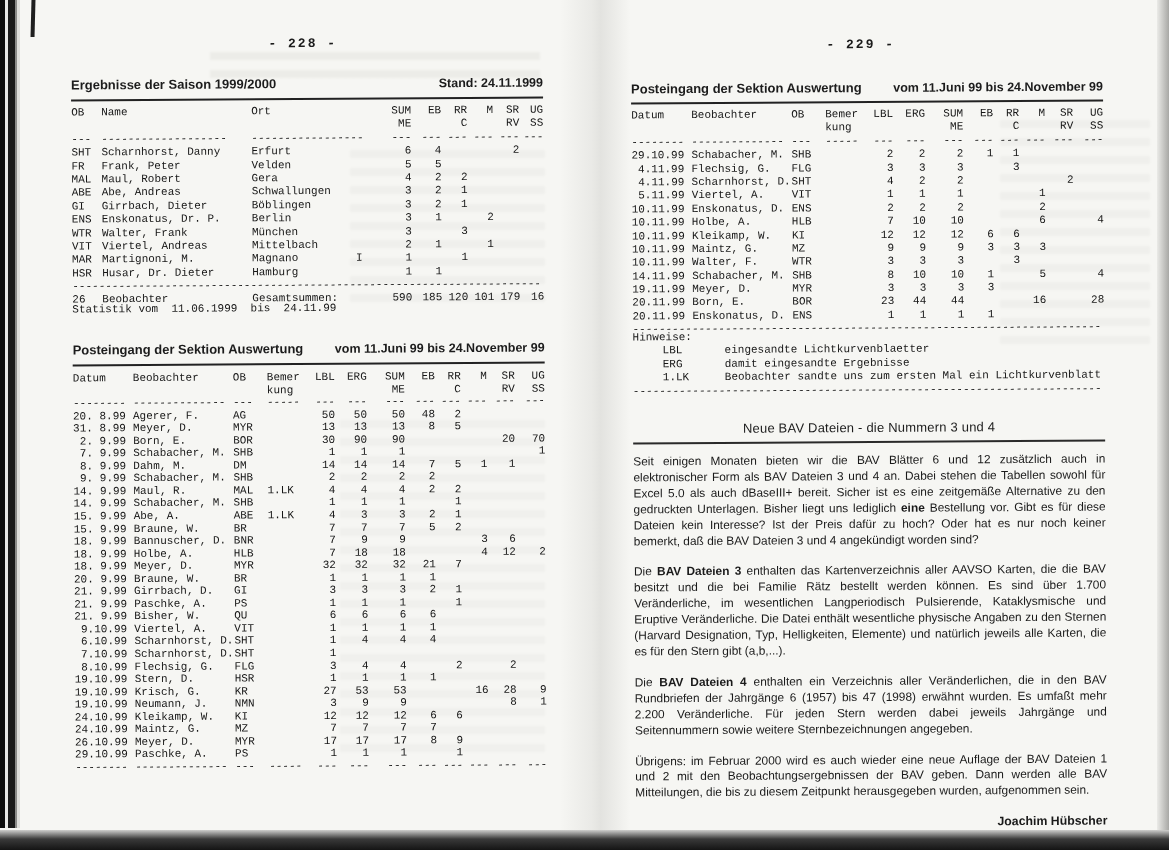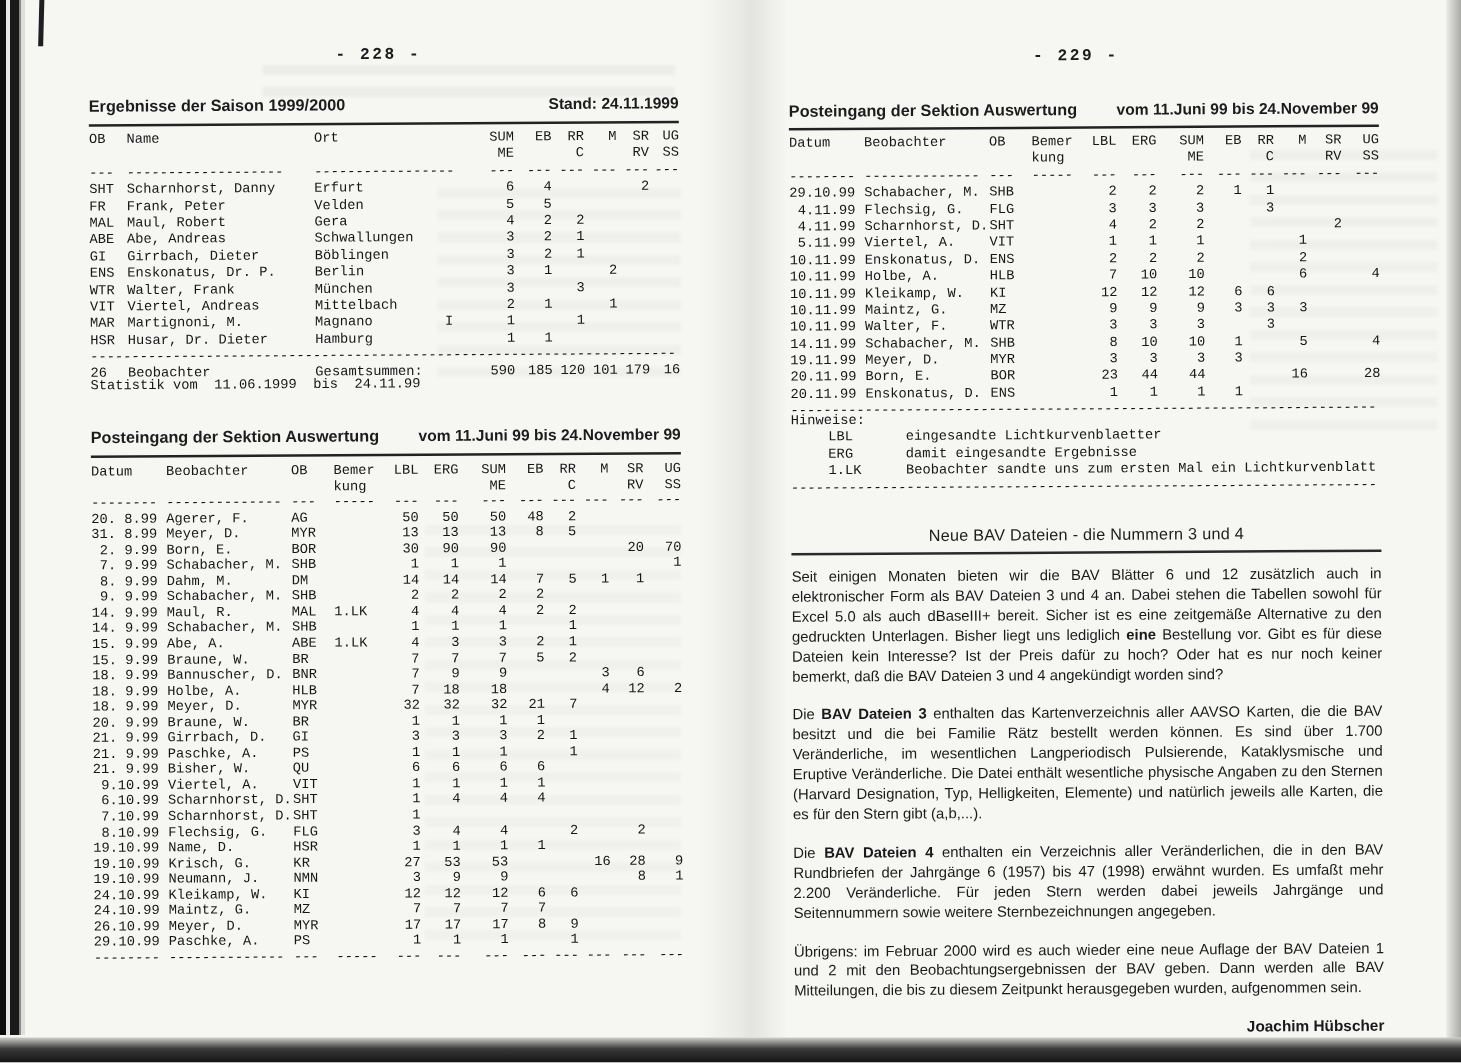--- a/index.html
+++ b/index.html
@@ -582,21 +582,21 @@
         <span class="tcell r" style="width: 32px;">4</span>
         <span class="tcell r" style="width: 38px;">4</span>
         <span class="tcell r" style="width: 30px;"></span>
         <span class="tcell r" style="width: 26px;">2</span>
         <span class="tcell r" style="width: 26px;"></span>
         <span class="tcell r" style="width: 28px;">2</span>
         <span class="tcell r" style="width: 30px;"></span>
       </div>
       <div class="trow">
         <span class="tcell" style="width: 60px;">19.10.99</span>
-        <span class="tcell" style="width: 100px;">Name, D.</span>
+        <span class="tcell" style="width: 100px;">Stern, D.</span>
         <span class="tcell" style="width: 34px;">HSR</span>
         <span class="tcell" style="width: 40px;"></span>
         <span class="tcell r" style="width: 28px;">1</span>
         <span class="tcell r" style="width: 32px;">1</span>
         <span class="tcell r" style="width: 38px;">1</span>
         <span class="tcell r" style="width: 30px;">1</span>
         <span class="tcell r" style="width: 26px;"></span>
         <span class="tcell r" style="width: 26px;"></span>
         <span class="tcell r" style="width: 28px;"></span>
         <span class="tcell r" style="width: 30px;"></span>

